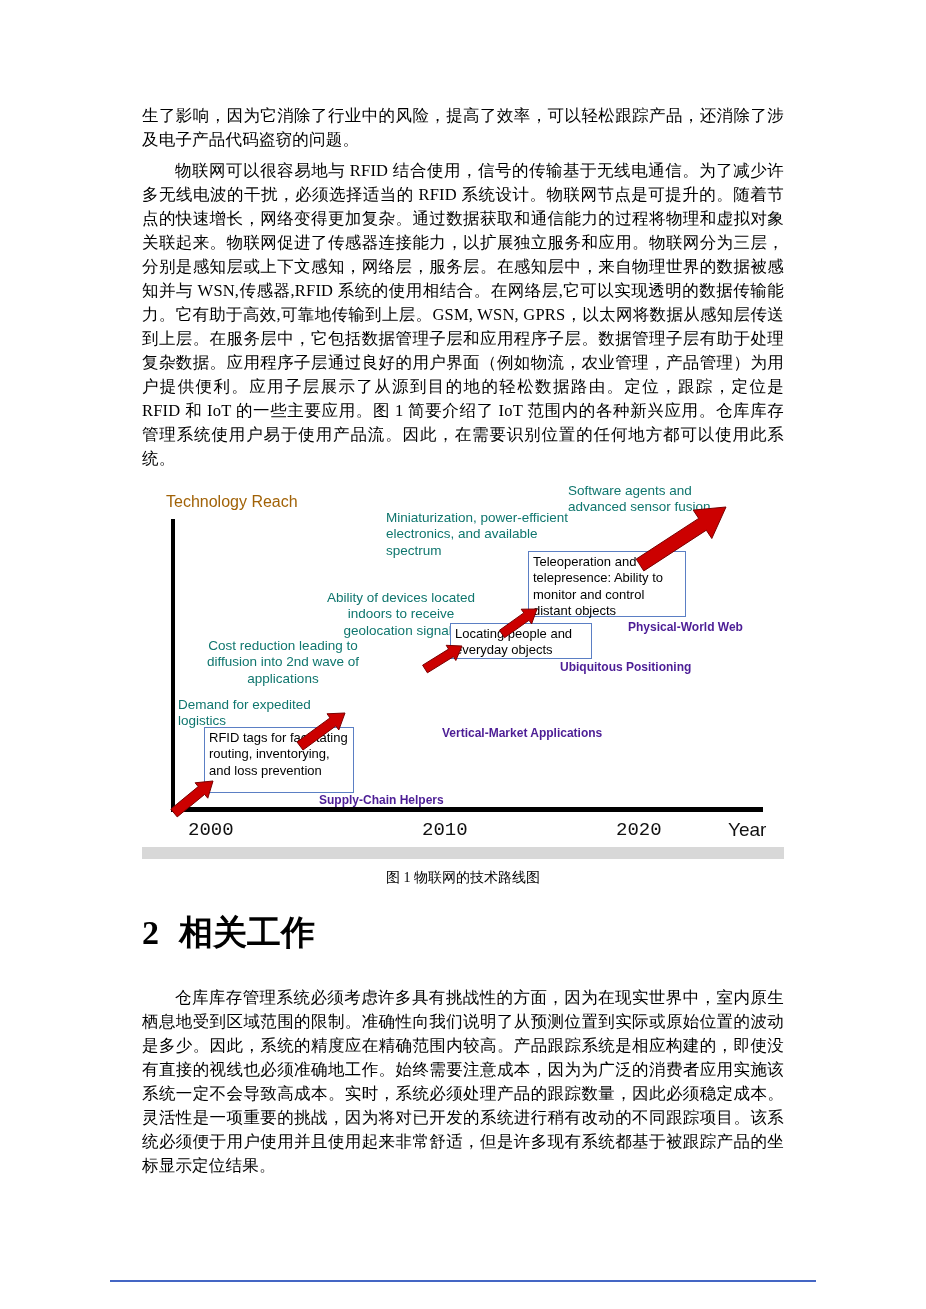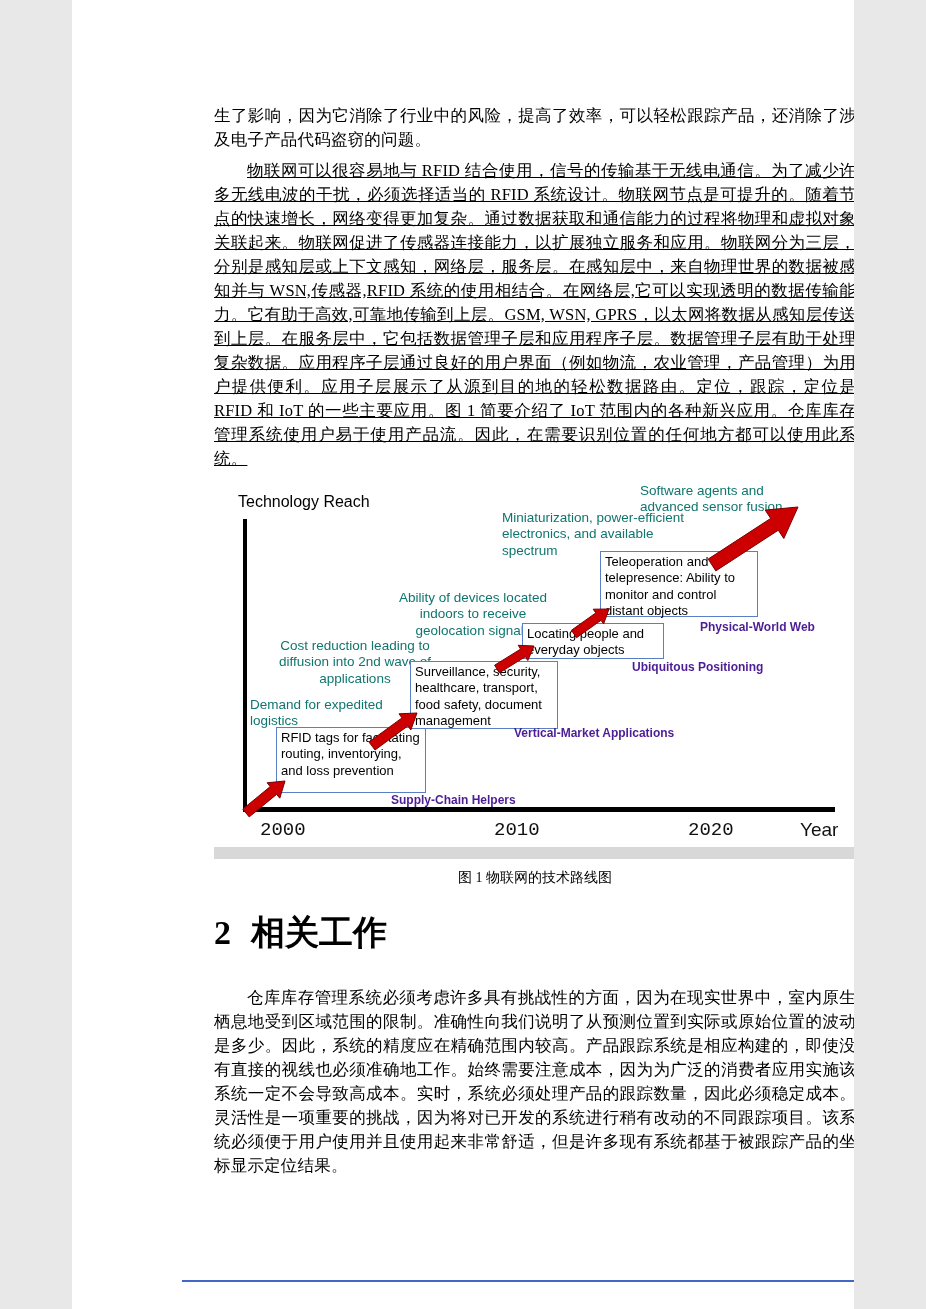--- a/index.html
+++ b/index.html
@@ -1,52 +1,52 @@
 <!DOCTYPE html>
 <html><head>
 <meta charset="utf-8">
 <style>
   html,body { margin:0; padding:0; background:#e8e8e8; }
   .page {
-    position:relative; width:782px; height:1309px; margin:0 auto;
+    position:relative; width:926px; height:1309px; margin:0 auto;
     background:#ffffff; overflow:hidden;
     font-family:"Liberation Serif","DejaVu Serif",serif; color:#000;
   }
   .content { position:absolute; left:142px; top:104px; width:642px; }
   .para { font-size:16.5px; line-height:24px; text-align:justify; margin:0; letter-spacing:0.2px; }
-  .para + .para { margin-top:7px;text-decoration:underline; }
+  .para + .para { margin-top:7px; }
   .indent { text-indent:2em; }
 
   
   .figure {
     position:relative; width:642px; height:360px; margin-top:14px;
     font-family:"Liberation Sans","DejaVu Sans",sans-serif;
   }
   .y-axis { position:absolute; left:29px; top:34px; width:4px; height:293px; background:#000; }
   .x-axis { position:absolute; left:29px; top:322px; width:592px; height:5px; background:#000; }
-  .axis-title-y { position:absolute; left:24px; top:8px; font-size:16px; color:#000000; }
+  .axis-title-y { position:absolute; left:24px; top:8px; font-size:16px; color:#a16207; }
   .year-tick { position:absolute; top:334px; font-size:19px; color:#111;font-family:Liberation Mono, monospace; }
   .tick-2000 { left:46px; } .tick-2010 { left:280px; } .tick-2020 { left:474px; }
   .axis-title-x { position:absolute; top:334px; left:586px; font-size:19px; color:#111; }
 
   .fig-box {
     position:absolute; border:1.6px solid #5b7fc4; background:#fff;
     font-size:13px; line-height:1.26; padding:2px 4px; color:#000; z-index:2;
     box-sizing:border-box;
   }
   .box-rfid   { left:62px;  top:242px; width:150px; height:66px; }
   .box-surv   { left:196px; top:176px; width:148px; height:68px; }
   .box-locate { left:308px; top:138px; width:142px; height:36px; }
   .box-tele   { left:386px; top:66px;  width:158px; height:66px; }
 
   .fig-note { position:absolute; font-size:13.5px; line-height:1.22; color:#0f766e; z-index:1; }
   .note-demand { left:36px;  top:212px; width:150px; }
   .note-cost   { left:56px;  top:153px; width:170px; text-align:center; }
   .note-geo    { left:172px; top:105px; width:174px; text-align:center; }
-  .note-mini   { left:244px; top:25px;  width:184px;margin-left:44px; }
+  .note-mini   { left:244px; top:25px;  width:184px; }
   .note-soft   { left:426px; top:-2px;  width:152px; }
 
   .fig-redlabel {
     position:absolute; font-size:12px; font-weight:bold; color:#4c1d95;
     z-index:6; white-space:nowrap;
   }
   .red-supply   { left:166px; top:308px;margin-left:11px; }
   .red-vertical { left:300px; top:241px; }
   .red-ubiq     { left:418px; top:175px; }
   .red-phys     { left:486px; top:135px; }
@@ -81,21 +81,20 @@
       <div class="axis-title-y">Technology Reach</div>
       <div class="y-axis"></div>
       <div class="x-axis"></div>
 
       <div class="year-tick tick-2000">2000</div>
       <div class="year-tick tick-2010">2010</div>
       <div class="year-tick tick-2020">2020</div>
       <div class="axis-title-x">Year</div>
 
       <div class="fig-box box-rfid">RFID tags for facilitating routing, inventorying, and loss prevention</div>
-      <div class="fig-box box-surv">Surveillance, security, healthcare, transport, food safety,  document management</div>
       <div class="fig-box box-locate">Locating people and everyday objects</div>
       <div class="fig-box box-tele">Teleoperation and telepresence: Ability to monitor and control distant objects</div>
 
       <div class="fig-note note-demand">Demand for expedited logistics</div>
       <div class="fig-note note-cost">Cost reduction leading to diffusion into 2nd wave of applications</div>
       <div class="fig-note note-geo">Ability of devices located indoors to receive geolocation signals</div>
       <div class="fig-note note-mini">Miniaturization, power-efficient electronics, and available spectrum</div>
       <div class="fig-note note-soft">Software agents and advanced sensor fusion</div>
 
       <div class="fig-redlabel red-supply">Supply-Chain Helpers</div>

